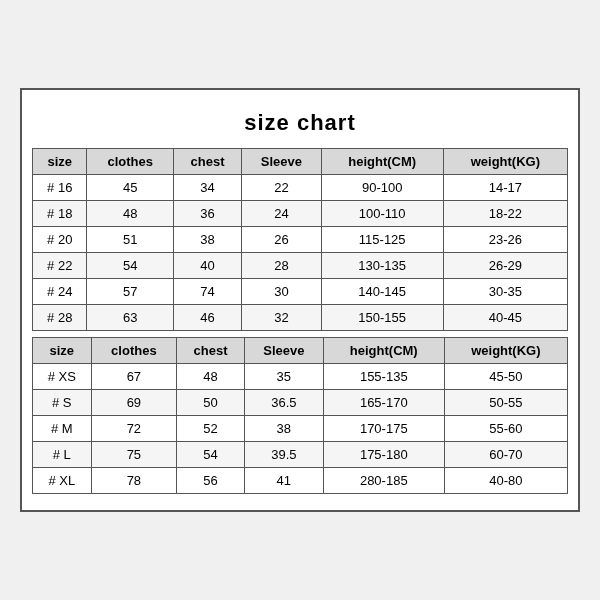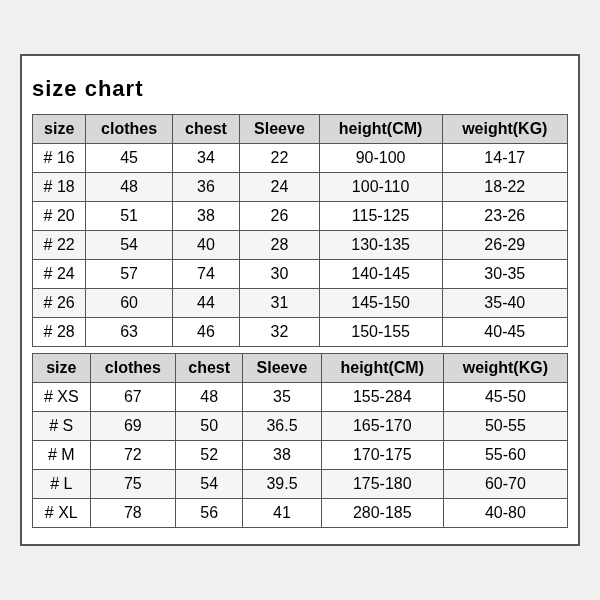--- a/index.html
+++ b/index.html
@@ -16,29 +16,30 @@
       justify-content: center;
       font-family: Arial, sans-serif;
     }
     .container {
       background: #ffffff;
       border: 2px solid #555;
       width: 560px;
       padding: 10px;
     }
     .title {
+      text-align: center;
       font-size: 22px;
       font-weight: bold;
       padding: 10px 0 12px 0;
       letter-spacing: 1px;
     }
     .size-table {
       width: 100%;
       border-collapse: collapse;
-      font-size: 16px;
+      font-size: 13px;
     }
     .size-table th, .size-table td {
       border: 1px solid #555;
       text-align: center;
       padding: 5px 4px;
     }
     .size-table thead tr th {
       background: #d8d8d8;
       font-weight: bold;
     }
@@ -105,28 +106,20 @@
           </tr>
           <tr>
             <td># 24</td>
             <td>57</td>
             <td>74</td>
             <td>30</td>
             <td>140-145</td>
             <td>30-35</td>
           </tr>
           <tr>
-            <td># 26</td>
-            <td>60</td>
-            <td>44</td>
-            <td>31</td>
-            <td>145-150</td>
-            <td>35-40</td>
-          </tr>
-          <tr>
             <td># 28</td>
             <td>63</td>
             <td>46</td>
             <td>32</td>
             <td>150-155</td>
             <td>40-45</td>
           </tr>
         </tbody>
     </table>
   </div>
@@ -142,21 +135,21 @@
           <th>height(CM)</th>
           <th>weight(KG)</th>
         </tr>
       </thead>
       <tbody id="tbody2">
       <tr>
             <td># XS</td>
             <td>67</td>
             <td>48</td>
             <td>35</td>
-            <td>155-284</td>
+            <td>155-135</td>
             <td>45-50</td>
           </tr>
           <tr>
             <td># S</td>
             <td>69</td>
             <td>50</td>
             <td>36.5</td>
             <td>165-170</td>
             <td>50-55</td>
           </tr>

